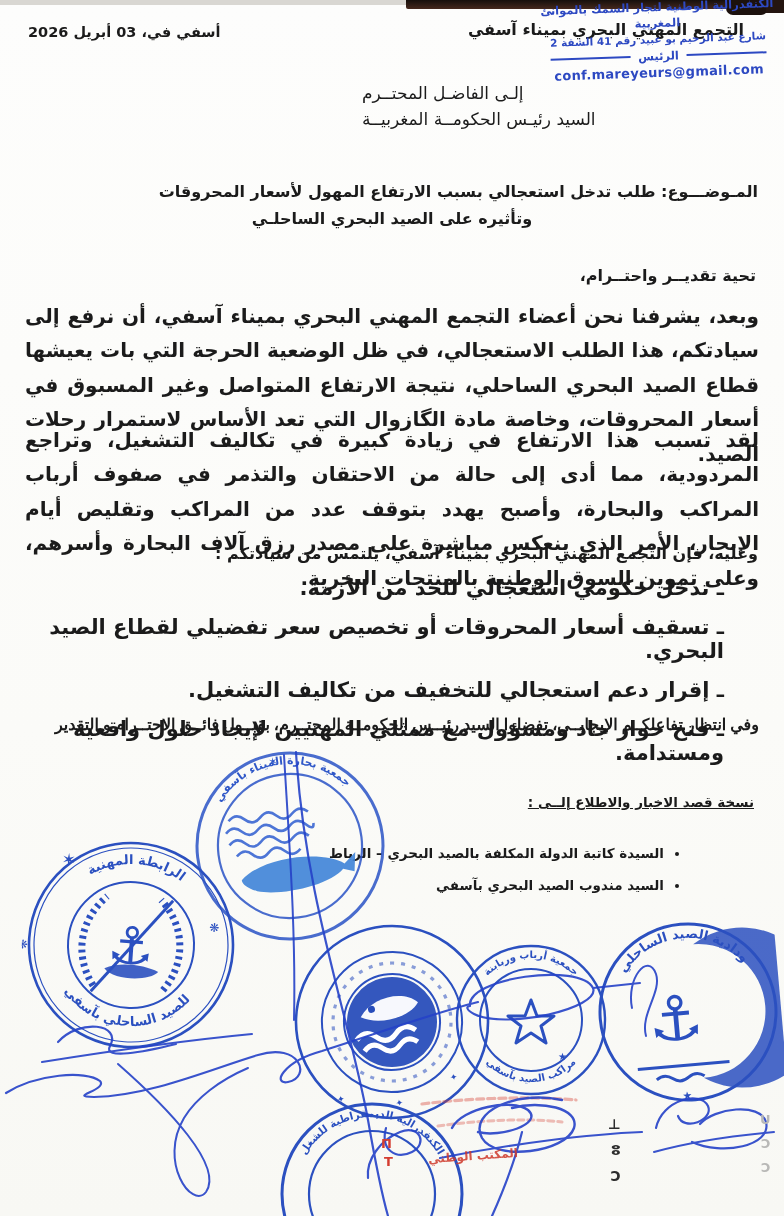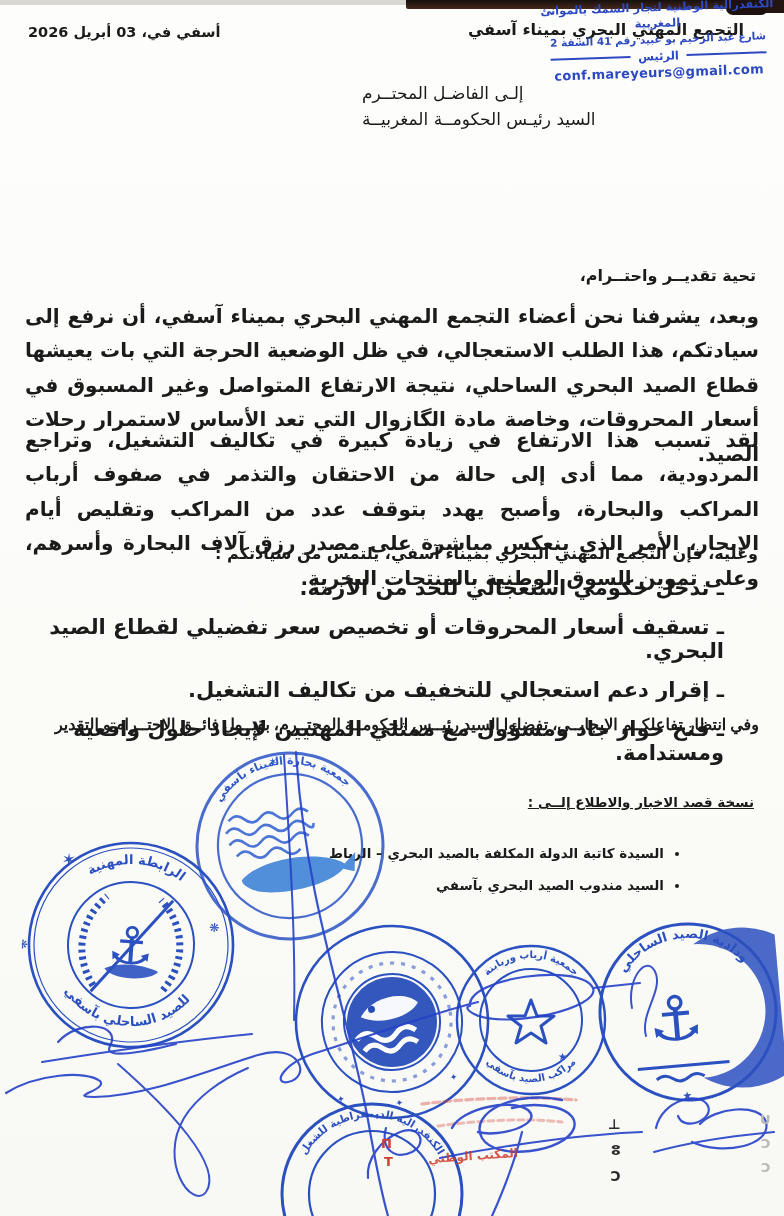--- a/index.html
+++ b/index.html
@@ -65,20 +65,22 @@
 
   <div class="abs org-title">التجمع المهني البحري بميناء آسفي</div>
   <div class="abs date-line">أسفي في، 03 أبريل 2026</div>
 
   <div class="abs addressee">
     <div>إلـى الفاضـل المحتــرم</div>
     <div>السيد رئيـس الحكومــة المغربيــة</div>
   </div>
 
   <div class="abs subject">
+    <div>المـوضـــوع: طلب تدخل استعجالي بسبب الارتفاع المهول لأسعار المحروقات</div>
+    <div class="l2">وتأثيره على الصيد البحري الساحلـي</div>
   </div>
 
   <div class="abs salutation">تحية تقديــر واحتــرام،</div>
   <div class="abs para p1">وبعد، يشرفنا نحن أعضاء التجمع المهني البحري بميناء آسفي، أن نرفع إلى سيادتكم، هذا الطلب الاستعجالي، في ظل الوضعية الحرجة التي بات يعيشها قطاع الصيد البحري الساحلي، نتيجة الارتفاع المتواصل وغير المسبوق في أسعار المحروقات، وخاصة مادة الگازوال التي تعد الأساس لاستمرار رحلات الصيد.</div>
   <div class="abs para p2">لقد تسبب هذا الارتفاع في زيادة كبيرة في تكاليف التشغيل، وتراجع المردودية، مما أدى إلى حالة من الاحتقان والتذمر في صفوف أرباب المراكب والبحارة، وأصبح يهدد بتوقف عدد من المراكب وتقليص أيام الإبحار، الأمر الذي ينعكس مباشرة على مصدر رزق آلاف البحارة وأسرهم، وعلى تموين السوق الوطنية بالمنتجات البحرية.</div>
   <div class="abs req-intro">وعليه، فإن التجمع المهني البحري بميناء آسفي، يلتمس من سيادتكم :</div>
 
   <div class="abs req-list">
     <div>ـ تدخل حكومي استعجالي للحد من الأزمة.</div>
     <div>ـ تسقيف أسعار المحروقات أو تخصيص سعر تفضيلي لقطاع الصيد البحري.</div>

